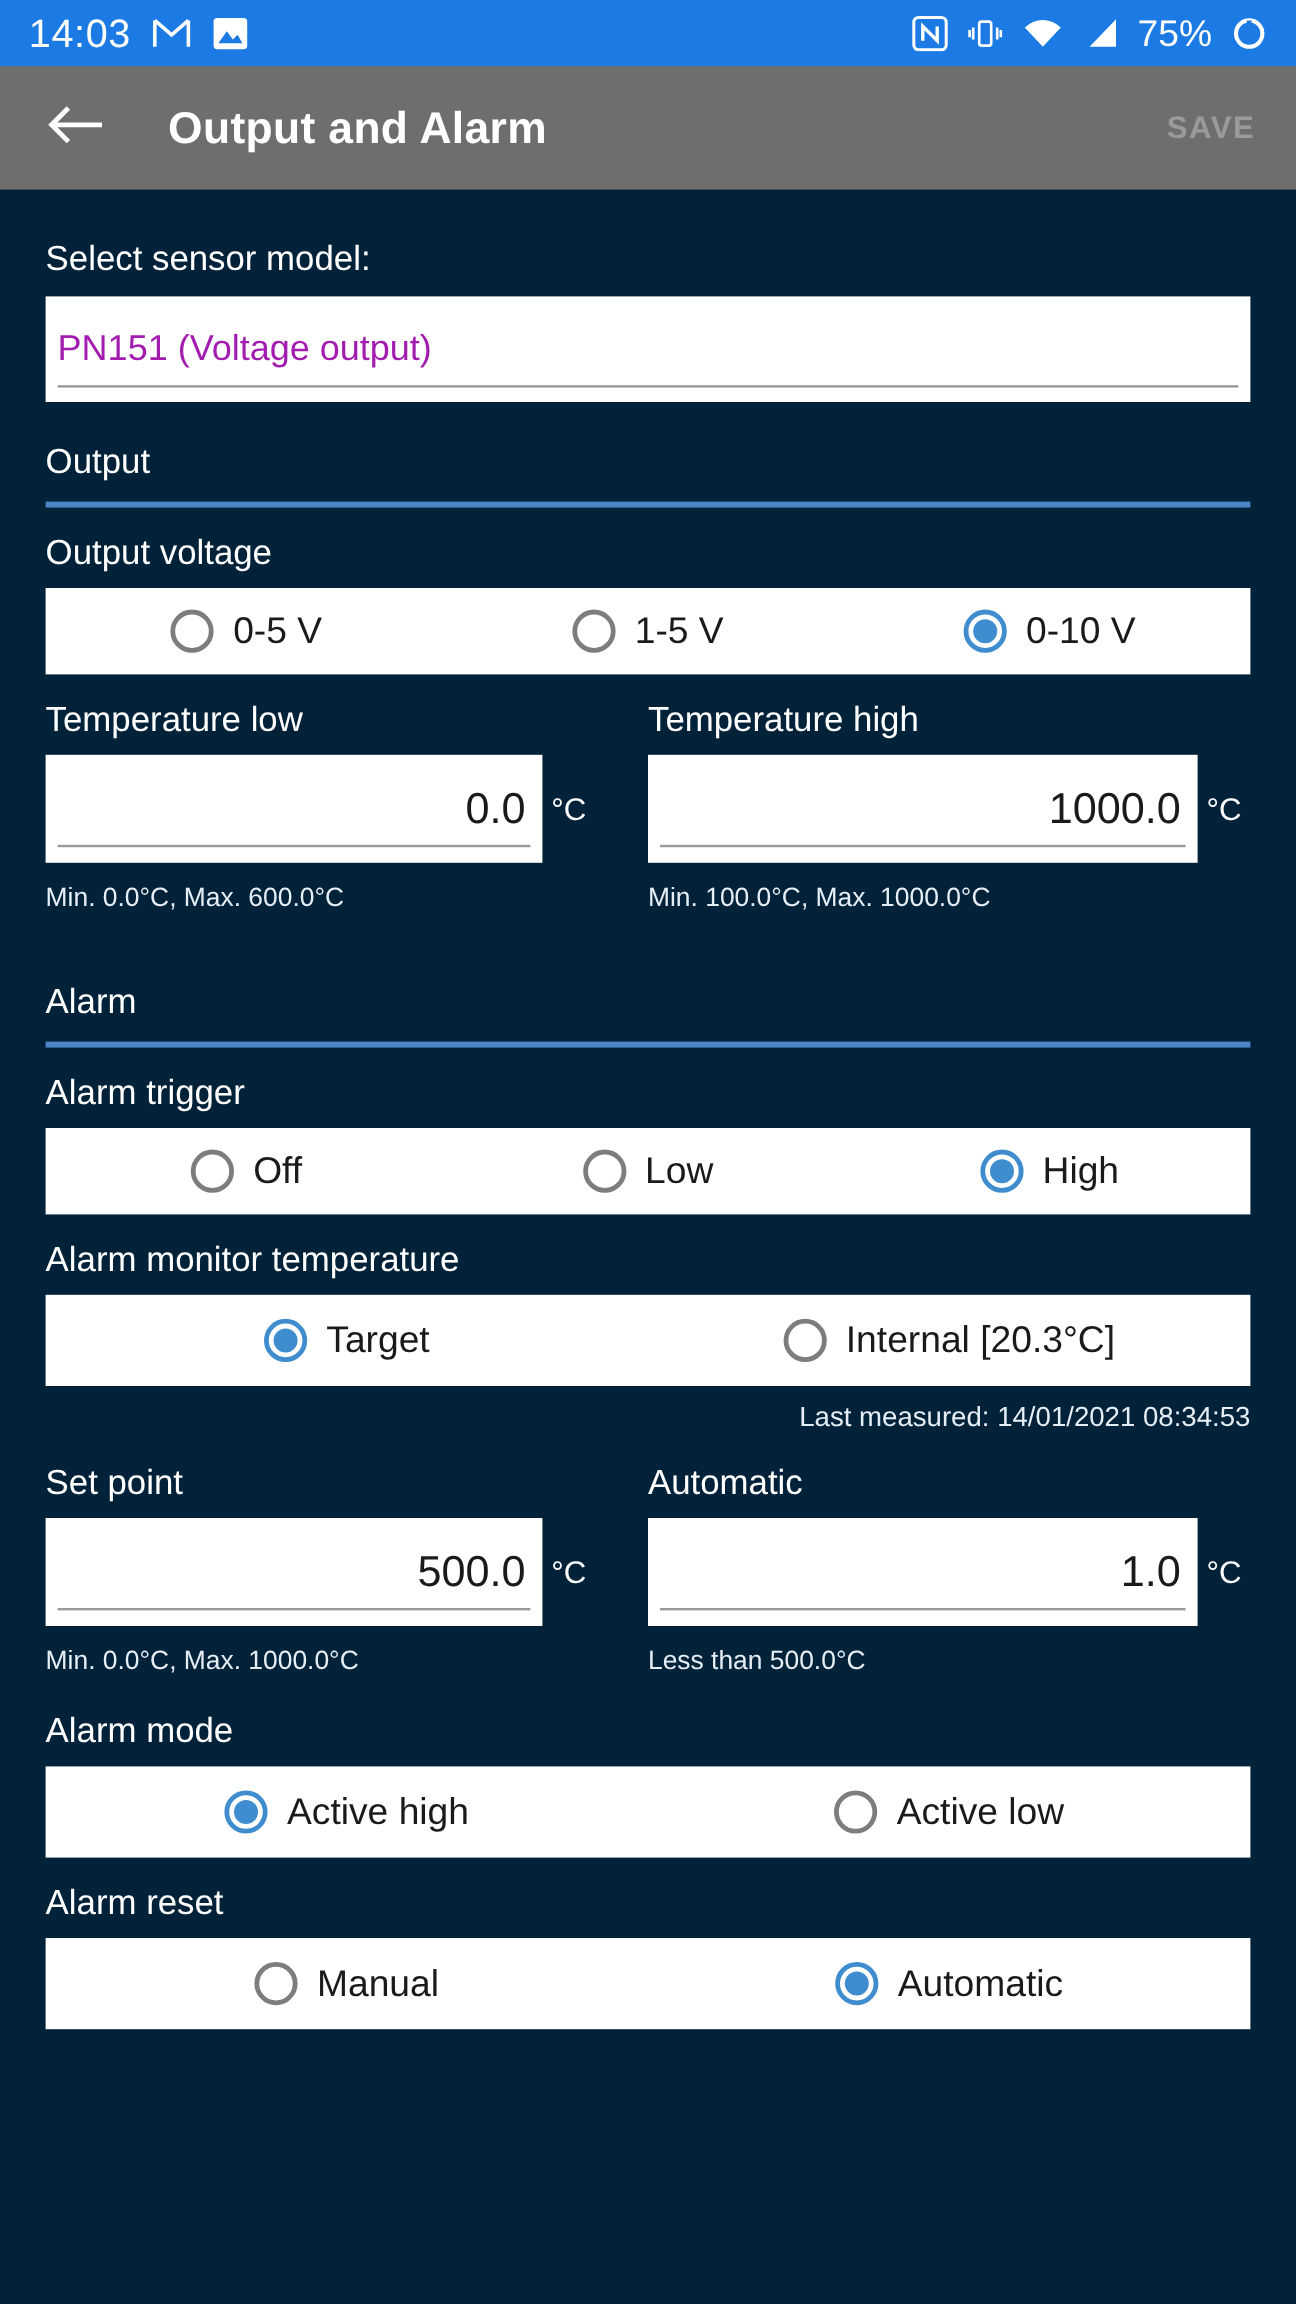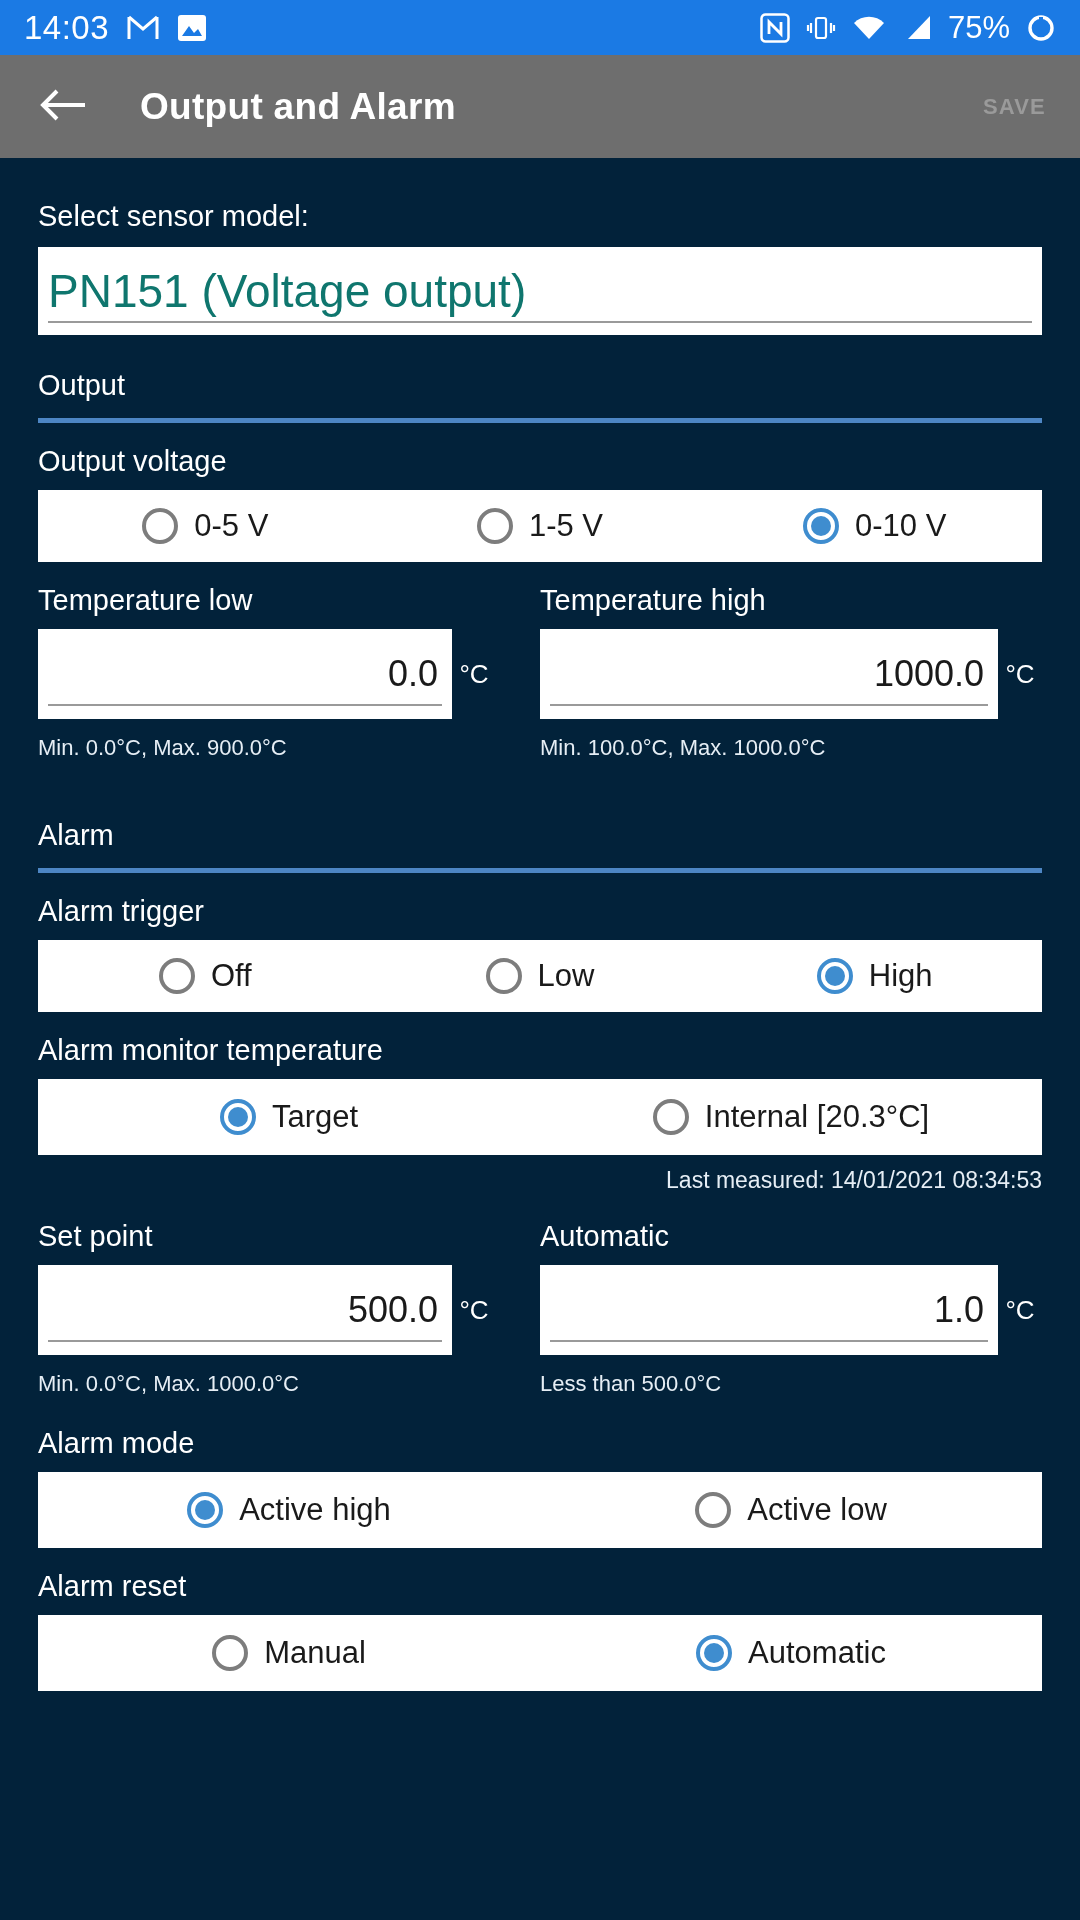--- a/index.html
+++ b/index.html
@@ -48,21 +48,21 @@
   .appbar-title {
     color: #ffffff;
     font-size: 37px;
     font-weight: bold;
     margin-left: 42px;
     letter-spacing: 0.3px;
   }
   .save-btn {
     margin-left: auto;
     color: #9a9a9a;
-    font-size: 22px;
+    font-size: 26px;
     font-weight: bold;
     letter-spacing: 1.2px;
     padding-right: 6px;
   }
 
   
   .content { padding: 0 38px; }
 
   .field-label {
     color: #ffffff;
@@ -73,22 +73,22 @@
 
   .text-box {
     background: #ffffff;
     height: 88px;
     position: relative;
     display: flex;
     align-items: center;
     padding: 0 10px;
   }
   .text-box .val {
-    color: #0f766e;
-    font-size: 46px;
+    color: #a21caf;
+    font-size: 30px;
   }
   .text-box .underline {
     position: absolute;
     left: 10px; right: 10px; bottom: 12px;
     height: 2px;
     background: #9a9a9a;
   }
 
   
   .section {
@@ -303,21 +303,21 @@
   <div class="pair" style="margin-top:22px;">
     <div class="pair-col">
       <div class="num-label">Temperature low</div>
       <div class="num-wrap">
         <div class="num-box">
           <span class="num-val">0.0</span>
           <span class="underline"></span>
         </div>
         <div class="unit">°C</div>
       </div>
-      <div class="hint">Min. 0.0°C, Max. 900.0°C</div>
+      <div class="hint">Min. 0.0°C, Max. 600.0°C</div>
     </div>
     <div class="pair-col">
       <div class="num-label">Temperature high</div>
       <div class="num-wrap">
         <div class="num-box">
           <span class="num-val">1000.0</span>
           <span class="underline"></span>
         </div>
         <div class="unit">°C</div>
       </div>

